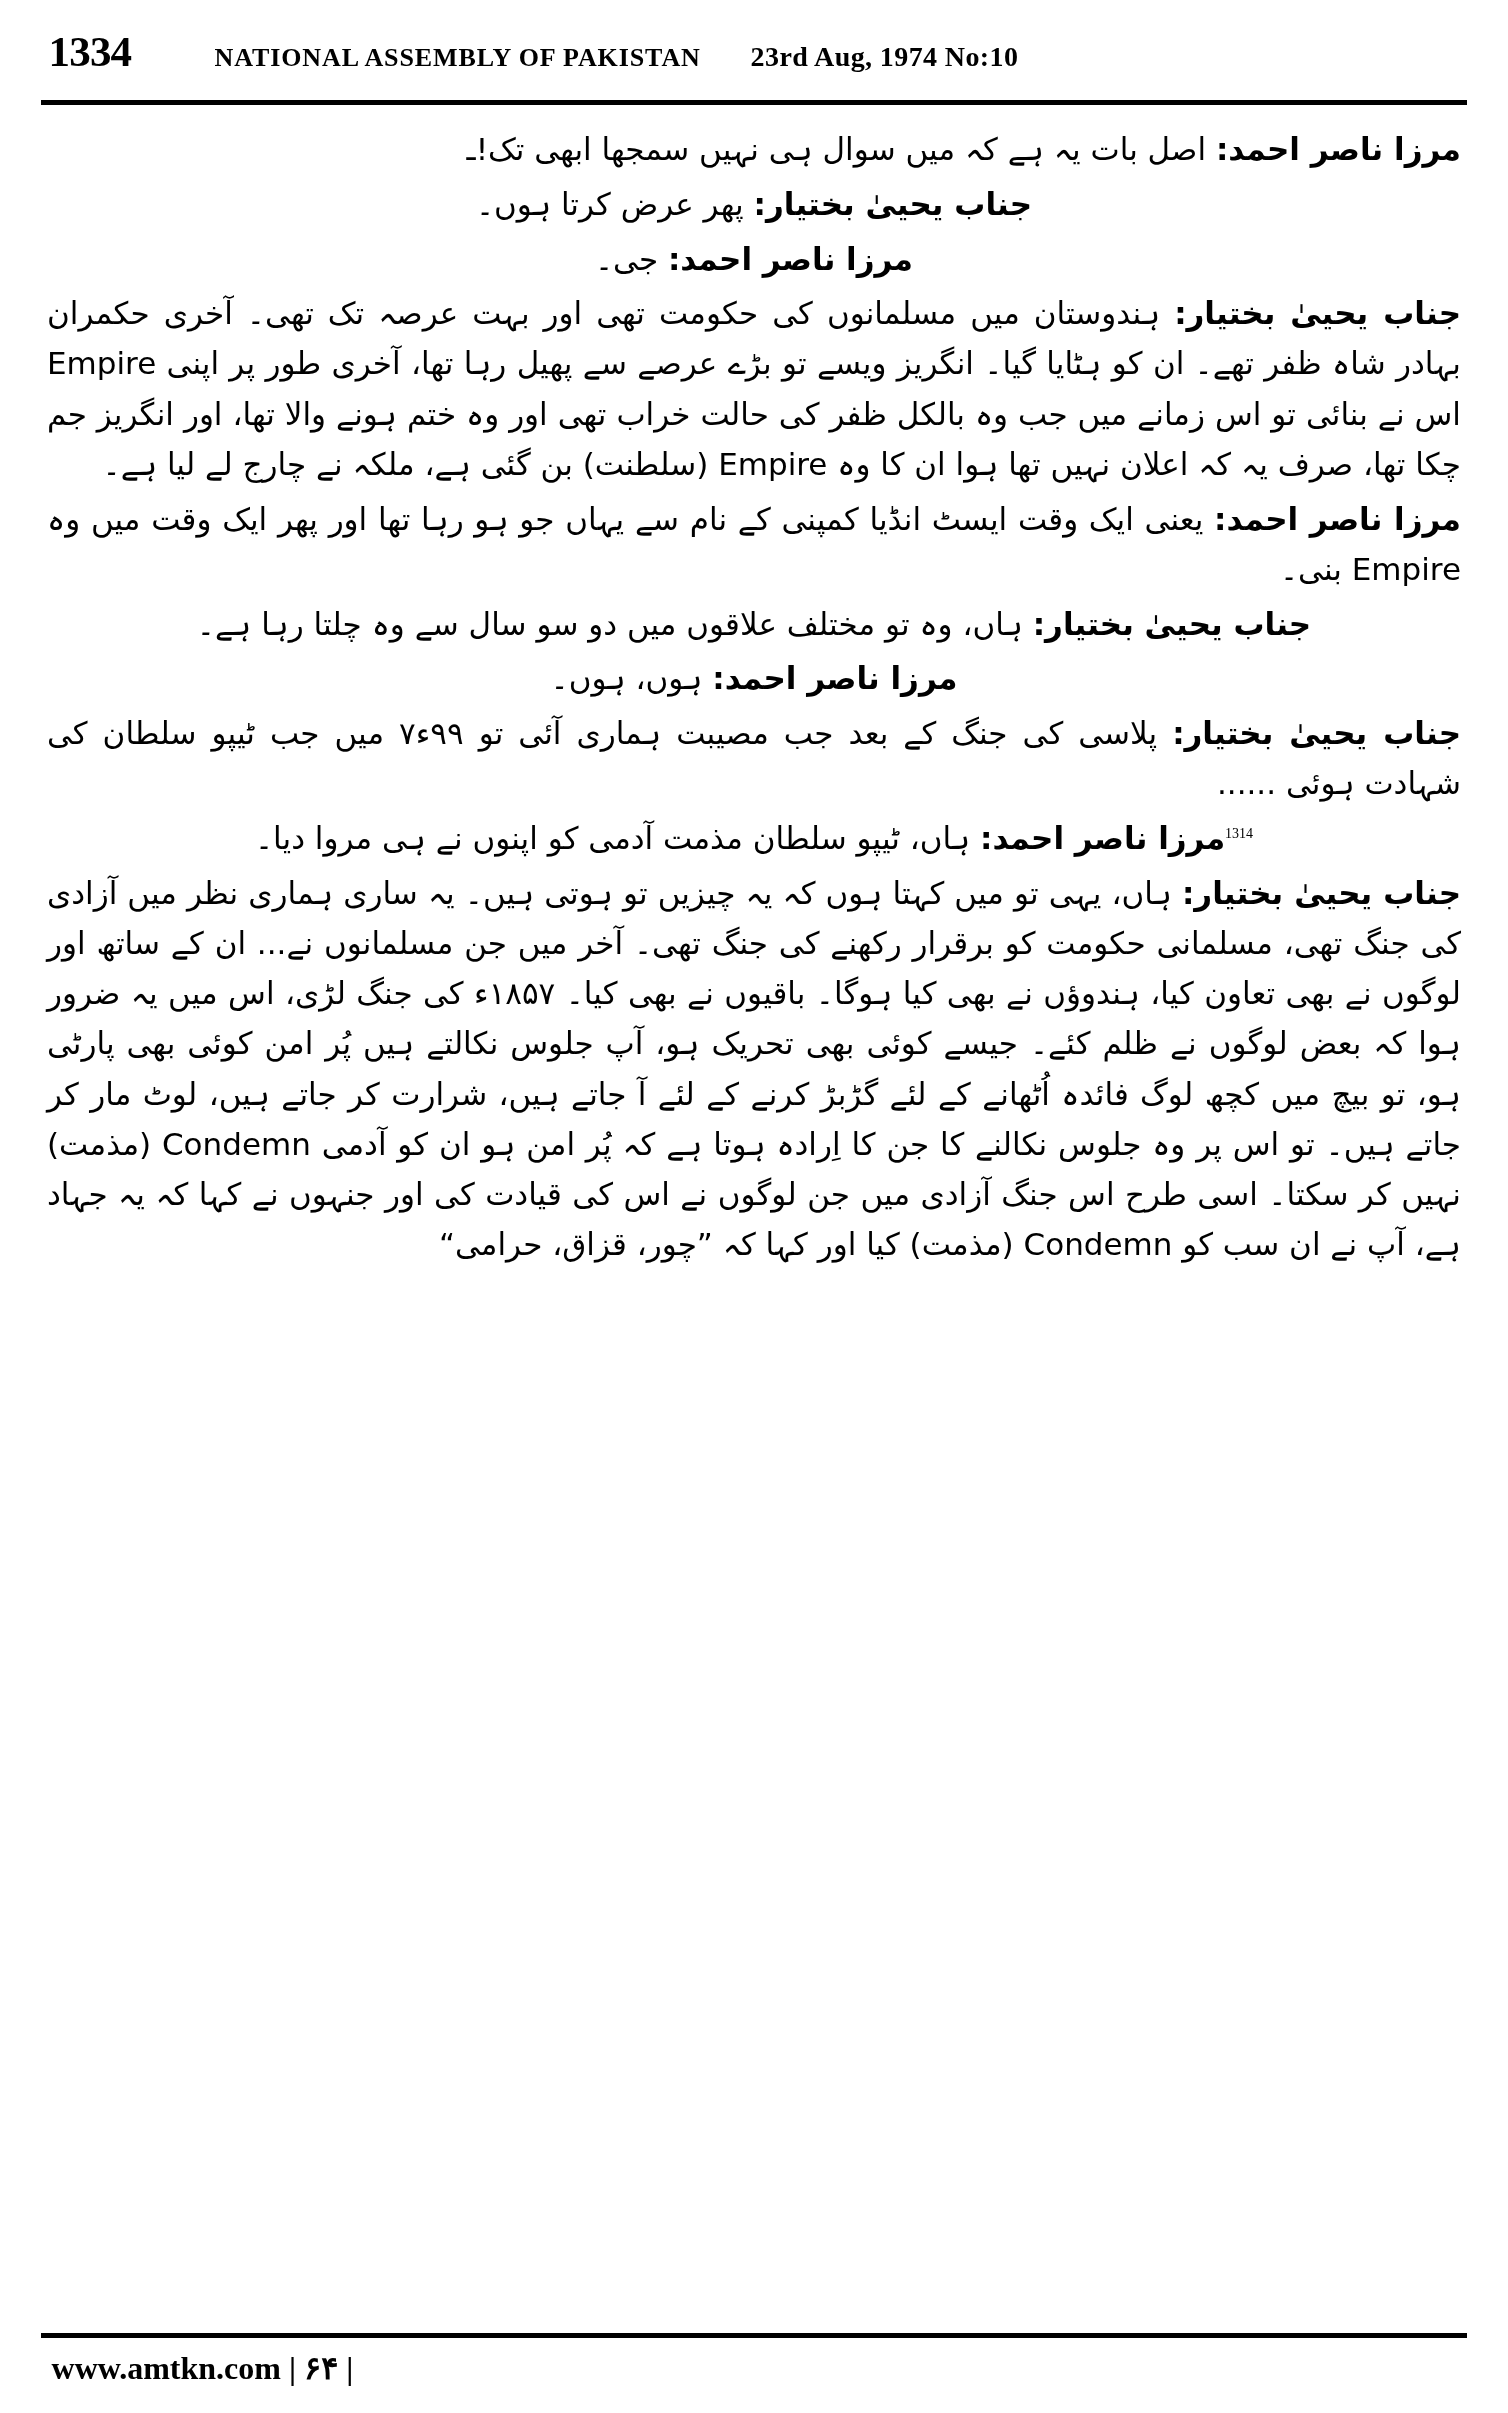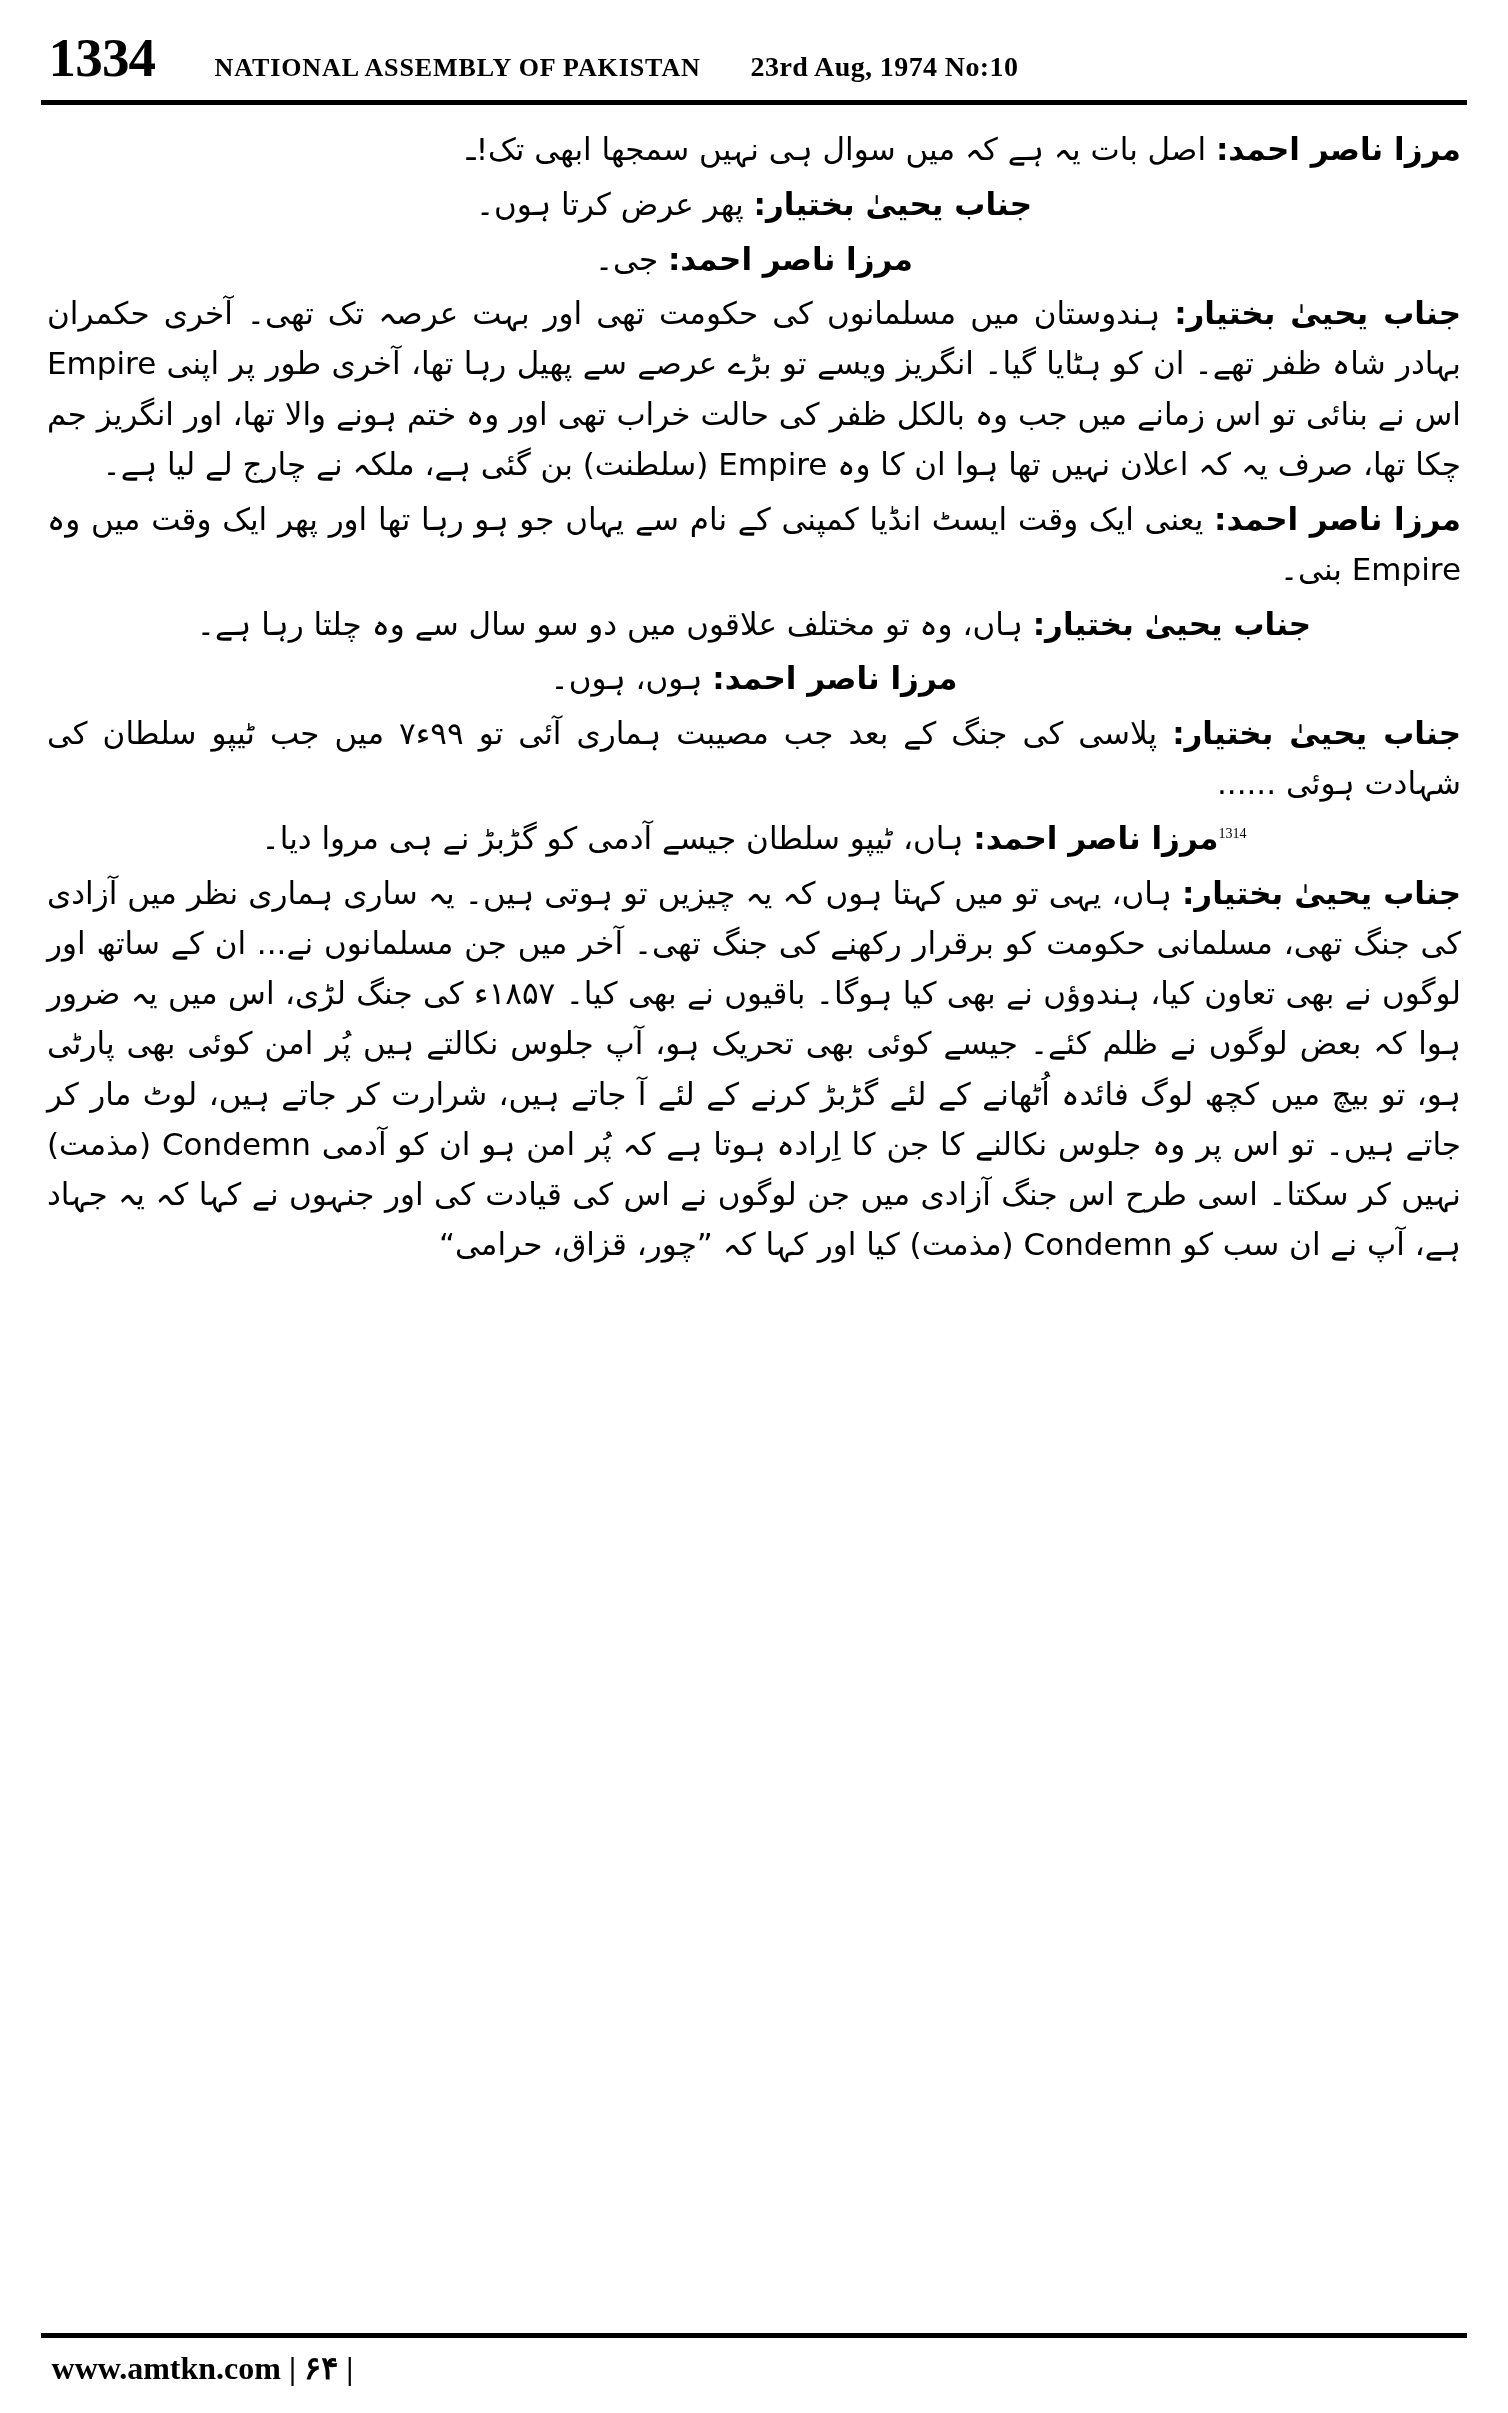--- a/index.html
+++ b/index.html
@@ -26,21 +26,21 @@
   
   .header {
     display: flex;
     align-items: baseline;
     justify-content: flex-start;
     padding: 0 7.5px;
     height: 65px;
   }
   .page-number {
     font-family: "Liberation Serif", serif;
-    font-size: 55px;
+    font-size: 43px;
     font-weight: bold;
     letter-spacing: -0.8px;
     line-height: 1;
     width: 166px;
     flex: 0 0 auto;
   }
   .header-center {
     flex: 1 1 auto;
     text-align: left;
     white-space: nowrap;
@@ -174,21 +174,21 @@
 
     <p class="para center">
       <span class="speaker">مرزا ناصر احمد:</span><span> ہوں، ہوں۔</span>
     </p>
 
     <p class="para">
       <span class="speaker">جناب یحییٰ بختیار:</span><span> پلاسی کی جنگ کے بعد جب مصیبت ہماری آئی تو ۹۹ء۷ میں جب ٹیپو سلطان کی شہادت ہوئی ......</span>
     </p>
 
     <p class="para center">
-      <span class="marginal-num">1314</span><span class="speaker">مرزا ناصر احمد:</span><span> ہاں، ٹیپو سلطان جیسے آدمی کو گڑبڑ نے ہی مروا دیا۔</span>
+      <span class="marginal-num">1314</span><span class="speaker">مرزا ناصر احمد:</span><span> ہاں، ٹیپو سلطان مذمت آدمی کو اپنوں نے ہی مروا دیا۔</span>
     </p>
 
     <p class="para">
       <span class="speaker">جناب یحییٰ بختیار:</span><span> ہاں، یہی تو میں کہتا ہوں کہ یہ چیزیں تو ہوتی ہیں۔ یہ ساری ہماری نظر میں آزادی کی جنگ تھی، مسلمانی حکومت کو برقرار رکھنے کی جنگ تھی۔ آخر میں جن مسلمانوں نے... ان کے ساتھ اور لوگوں نے بھی تعاون کیا، ہندوؤں نے بھی کیا ہوگا۔ باقیوں نے بھی کیا۔ ۱۸۵۷ء کی جنگ لڑی، اس میں یہ ضرور ہوا کہ بعض لوگوں نے ظلم کئے۔ جیسے کوئی بھی تحریک ہو، آپ جلوس نکالتے ہیں پُر امن کوئی بھی پارٹی ہو، تو بیچ میں کچھ لوگ فائدہ اُٹھانے کے لئے گڑبڑ کرنے کے لئے آ جاتے ہیں، شرارت کر جاتے ہیں، لوٹ مار کر جاتے ہیں۔ تو اس پر وہ جلوس نکالنے کا جن کا اِرادہ ہوتا ہے کہ پُر امن ہو ان کو آدمی Condemn (مذمت) نہیں کر سکتا۔ اسی طرح اس جنگ آزادی میں جن لوگوں نے اس کی قیادت کی اور جنہوں نے کہا کہ یہ جہاد ہے، آپ نے ان سب کو Condemn (مذمت) کیا اور کہا کہ ”چور، قزاق، حرامی“</span>
     </p>
 
 
   </div>
 
   <div class="footer-wrap">

